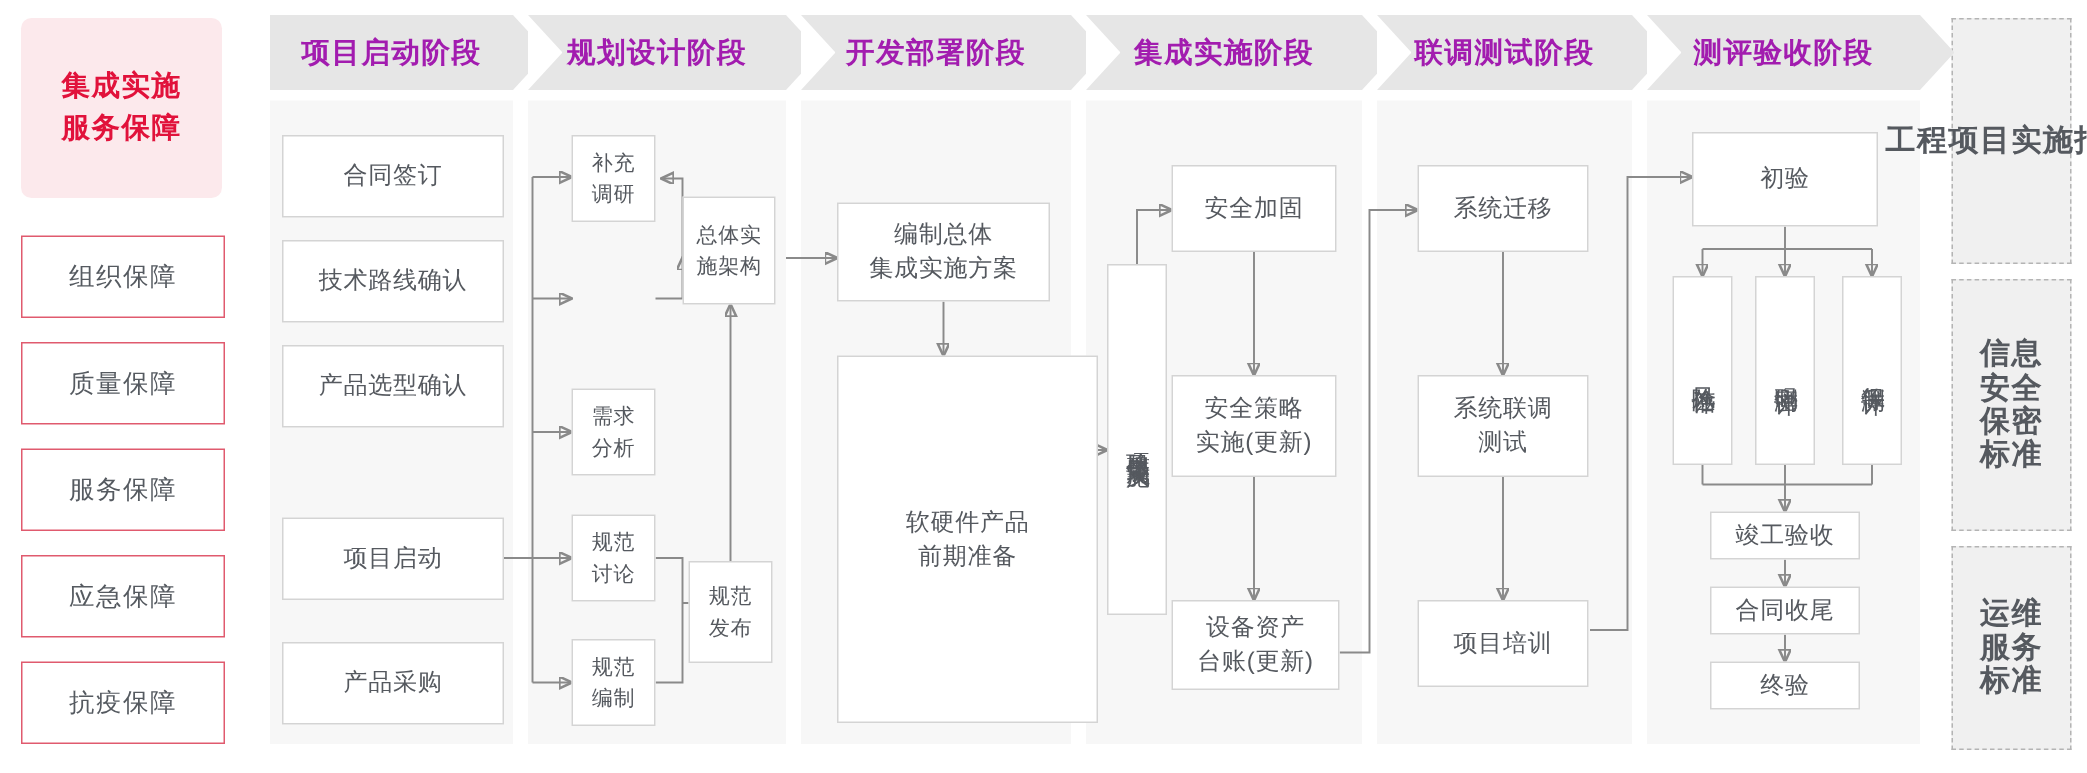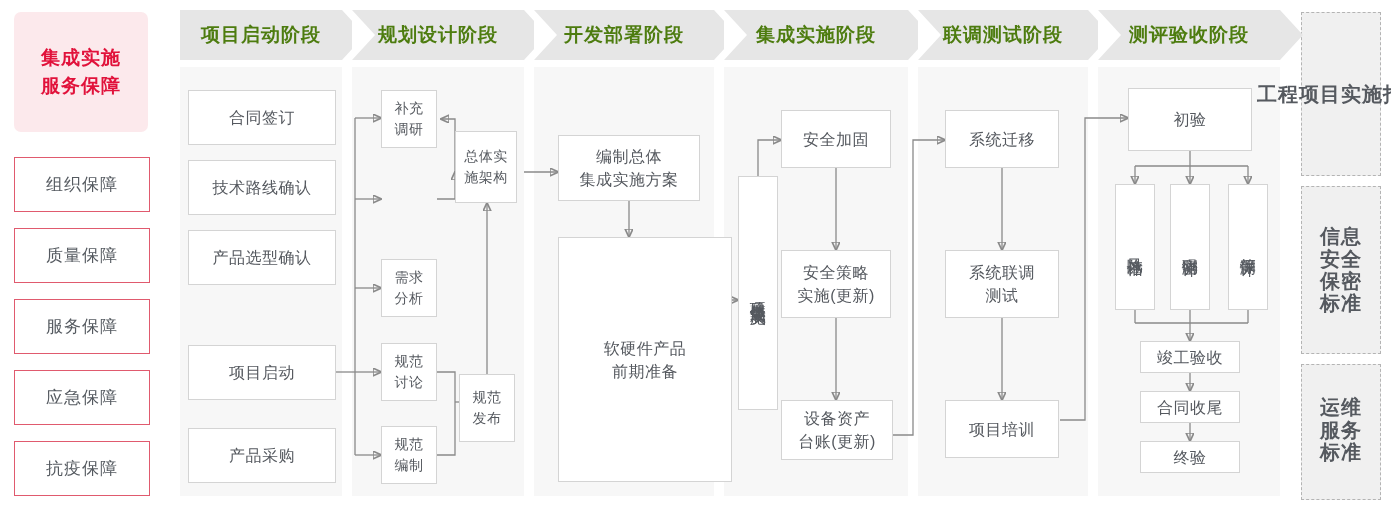--- a/index.html
+++ b/index.html
@@ -26,21 +26,21 @@
   }
 
   
   .phase-band{
     position:absolute;top:67px;height:429px;background:#f7f7f7;
   }
   .phase-head{
     position:absolute;top:10px;height:50px;
     background:#e6e6e6;
     display:flex;align-items:center;justify-content:center;
-    color:#4d7c0f;font-weight:bold;font-size:19px;letter-spacing:1px;
+    color:#a21caf;font-weight:bold;font-size:19px;letter-spacing:1px;
     z-index:3;
   }
   .phase-head .chev{
     position:absolute;right:-23px;top:0;width:23px;height:50px;
     background:#e6e6e6;
     clip-path:polygon(0 0,100% 50%,0 100%);
   }
   .phase-head .notch{
     position:absolute;left:0;top:0;width:23px;height:50px;
     background:#ffffff;
@@ -236,20 +236,20 @@
   </div>
   <div class="std-box" style="top:186px;height:168px">
     <div class="vtxt" style="writing-mode: horizontal-tb; display: flex; flex-direction: column; align-items: center; justify-content: center;">
         <div style="line-height: 1.12; white-space: nowrap; text-align: center;">信息</div>
         <div style="line-height: 1.12; white-space: nowrap;">安全</div>
         <div style="line-height: 1.12; white-space: nowrap;">保密</div>
         <div style="line-height: 1.12; white-space: nowrap;">标准</div>
       </div>
   </div>
   <div class="std-box" style="top:364px;height:136px">
-    <div class="vtxt" style="writing-mode: horizontal-tb; display: flex; flex-direction: column; align-items: center; justify-content: center; font-family: Liberation Mono, monospace;">
+    <div class="vtxt" style="writing-mode: horizontal-tb; display: flex; flex-direction: column; align-items: center; justify-content: center;">
         <div style="line-height: 1.12; white-space: nowrap;">运维</div>
         <div style="line-height: 1.12; white-space: nowrap;">服务</div>
         <div style="line-height: 1.12; white-space: nowrap;">标准</div>
       </div>
   </div>
 
 </div>
 
 </body></html>

